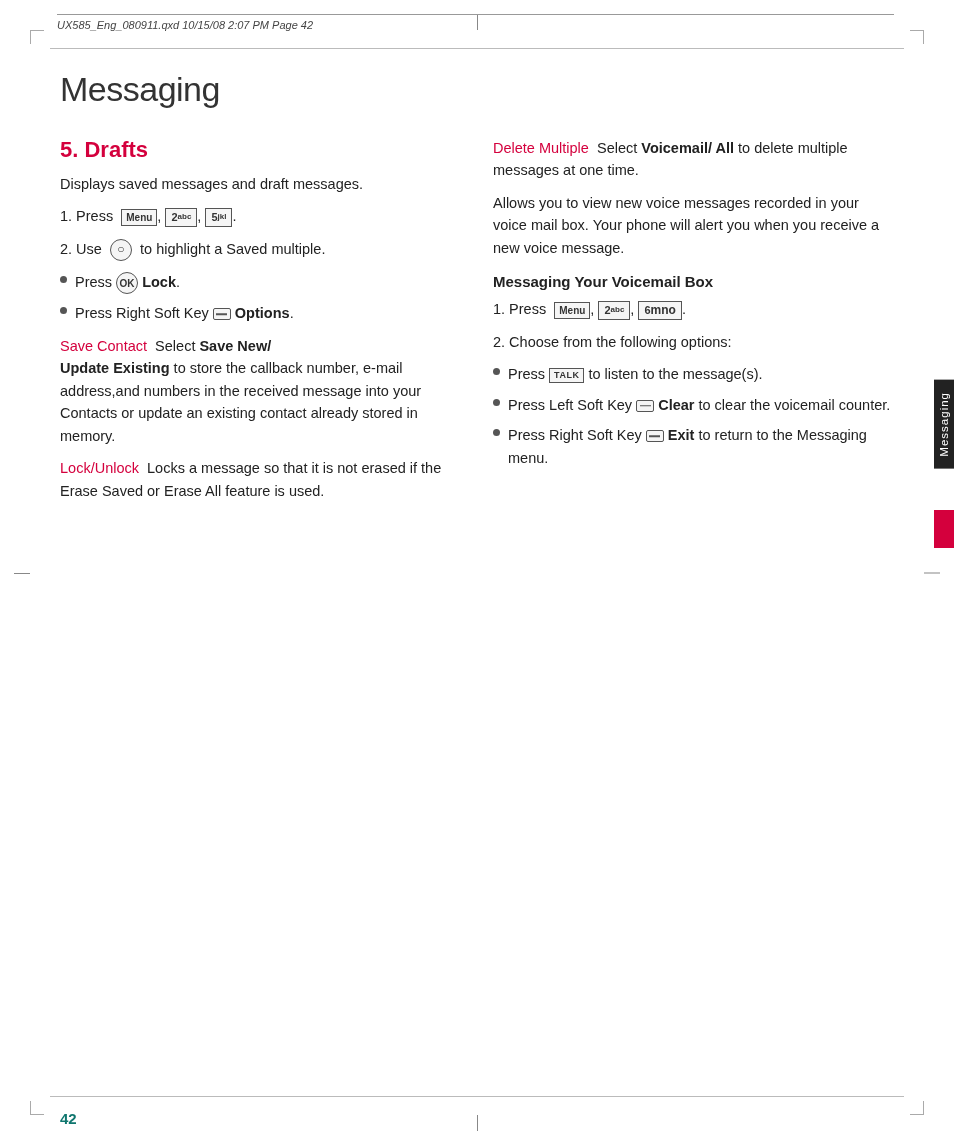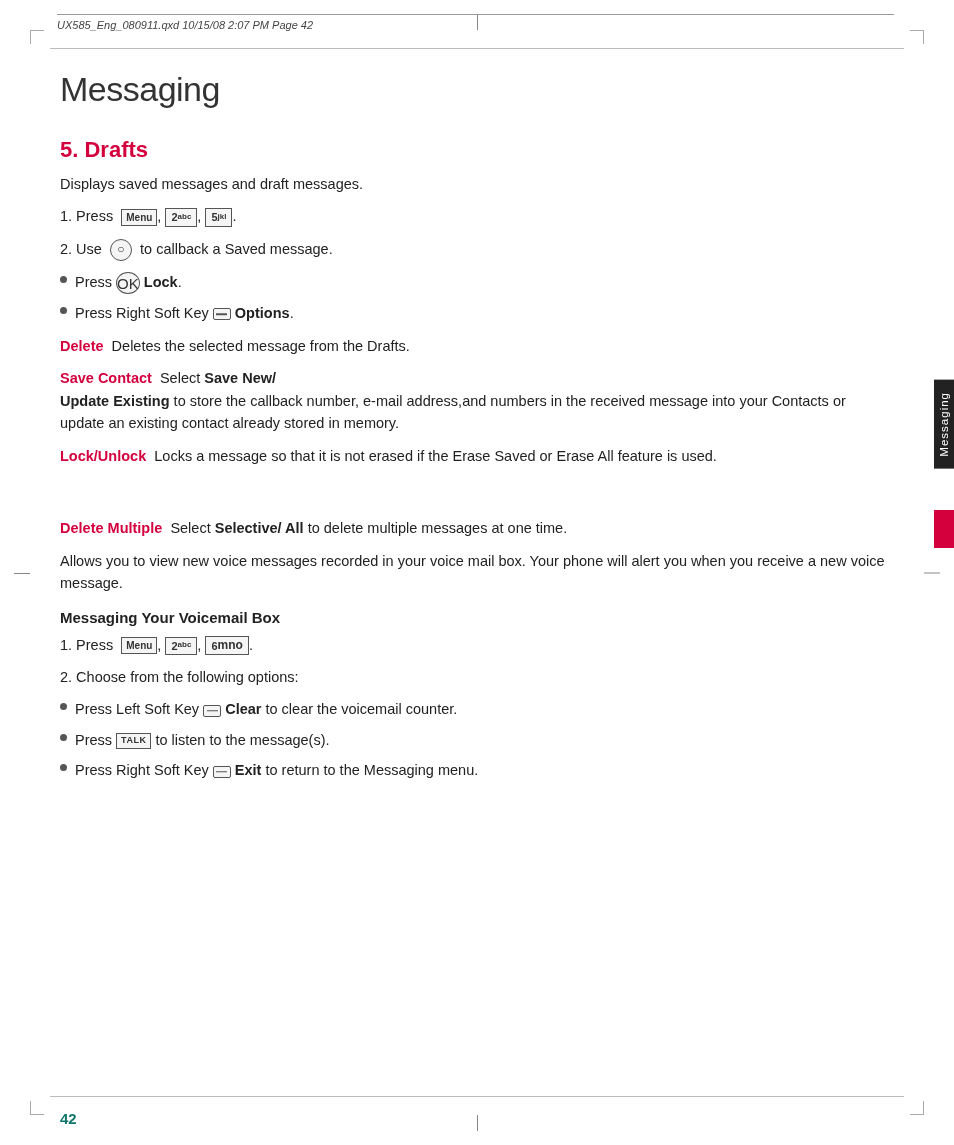--- a/index.html
+++ b/index.html
@@ -118,22 +118,21 @@
       font-weight: 300;
       color: #333;
       margin-bottom: 28px;
       margin-top: 15px;
       letter-spacing: -0.5px;
     }
 
     
     .columns {
       display: flex;
-      gap: 40px;
-      flex-direction: column;
+      gap: 32px;
     }
 
     .col-left {
       flex: 1;
       min-width: 0;
     }
 
     .col-right {
       flex: 1;
       min-width: 0;
@@ -192,22 +191,22 @@
       height: 22px;
       padding: 0;
       font-size: 12px;
     }
 
     .key-icon.ok-btn {
       border-radius: 50%;
       min-width: 22px;
       height: 22px;
       padding: 0;
-      font-size: 15px;
-      font-weight: normal;
+      font-size: 10px;
+      font-weight: bold;
     }
 
     .key-icon.talk-btn {
       font-size: 9px;
       padding: 1px 4px;
       letter-spacing: 0.5px;
     }
 
     
     .softkey-icon {
@@ -260,21 +259,21 @@
       border-radius: 50%;
       background: #555;
       flex-shrink: 0;
       margin-top: 5px;
       margin-right: 8px;
     }
 
     
     .label-red {
       color: #d4003d;
-      font-weight: bold;
+      font-weight: normal;
     }
 
     
     .page-number {
       position: absolute;
       bottom: 18px;
       left: 60px;
       font-size: 15px;
       font-weight: bold;
       color: #0f766e;
@@ -334,56 +333,52 @@
       <div class="step">
         <span>1. Press</span>
         &nbsp;<span class="key-icon menu">Menu</span>,
         <span class="key-icon">2<sup style="font-size:8px">abc</sup></span>,
         <span class="key-icon">5<sup style="font-size:8px">jkl</sup></span>.
       </div>
 
       <div class="step">
         <span>2. Use</span>
         &nbsp;<span class="key-icon nav">○</span>&nbsp;
-        <span>to callback a Saved message.</span>
+        <span>to highlight a Saved multiple.</span>
       </div>
 
       <ul class="bullet-list">
         <li>
           <span class="bullet-dot"></span>
           <span>Press <span class="key-icon ok-btn">OK</span> <strong>Lock</strong>.</span>
         </li>
         <li>
           <span class="bullet-dot"></span>
           <span>Press Right Soft Key <span class="softkey-icon"></span> <strong>Options</strong>.</span>
         </li>
       </ul>
 
-      <p>
-        <span class="label-red">Delete</span>
-        &nbsp;<span>Deletes the selected message from the Drafts.</span>
-      </p>
 
       <p>
         <span class="label-red">Save Contact</span>
         &nbsp;Select <strong>Save New/<br>Update Existing</strong> to store the callback number, e-mail address,and numbers in the received message into your Contacts or update an existing contact already stored in memory.
       </p>
 
       <p>
         <span class="label-red">Lock/Unlock</span>
         &nbsp;<span>Locks a message so that it is not erased if the Erase Saved or Erase All feature is used.</span>
       </p>
 
     </div>
 
     <div class="col-right">
 
       <p>
         <span class="label-red">Delete Multiple</span>
-        &nbsp;Select <strong>Selective/ All</strong> to delete multiple messages at one time.
+        &nbsp;Select <strong>Voicemail/ All</strong> to delete multiple messages at one time.
       </p>
 
 
       <p>Allows you to view new voice messages recorded in your voice mail box. Your phone will alert you when you receive a new voice message.</p>
 
       <h3 class="sub-heading">Messaging Your Voicemail Box</h3>
 
       <div class="step">
         <span>1. Press</span>
         &nbsp;<span class="key-icon menu">Menu</span>,
@@ -391,25 +386,25 @@
         <span class="key-icon">6<sup style="font-size:12px">mno</sup></span>.
       </div>
 
       <div class="step">
         <span>2. Choose from the following options:</span>
       </div>
 
       <ul class="bullet-list">
         <li>
           <span class="bullet-dot"></span>
-          <span>Press Left Soft Key <span class="softkey-icon"></span> <strong>Clear</strong> to clear the voicemail counter.</span>
+          <span>Press <span class="key-icon talk-btn">TALK</span> to listen to the message(s).</span>
         </li>
         <li>
           <span class="bullet-dot"></span>
-          <span>Press <span class="key-icon talk-btn">TALK</span> to listen to the message(s).</span>
+          <span>Press Left Soft Key <span class="softkey-icon"></span> <strong>Clear</strong> to clear the voicemail counter.</span>
         </li>
         <li>
           <span class="bullet-dot"></span>
           <span>Press Right Soft Key <span class="softkey-icon"></span> <strong>Exit</strong> to return to the Messaging menu.</span>
         </li>
       </ul>
 
     </div>
 
   </div>

